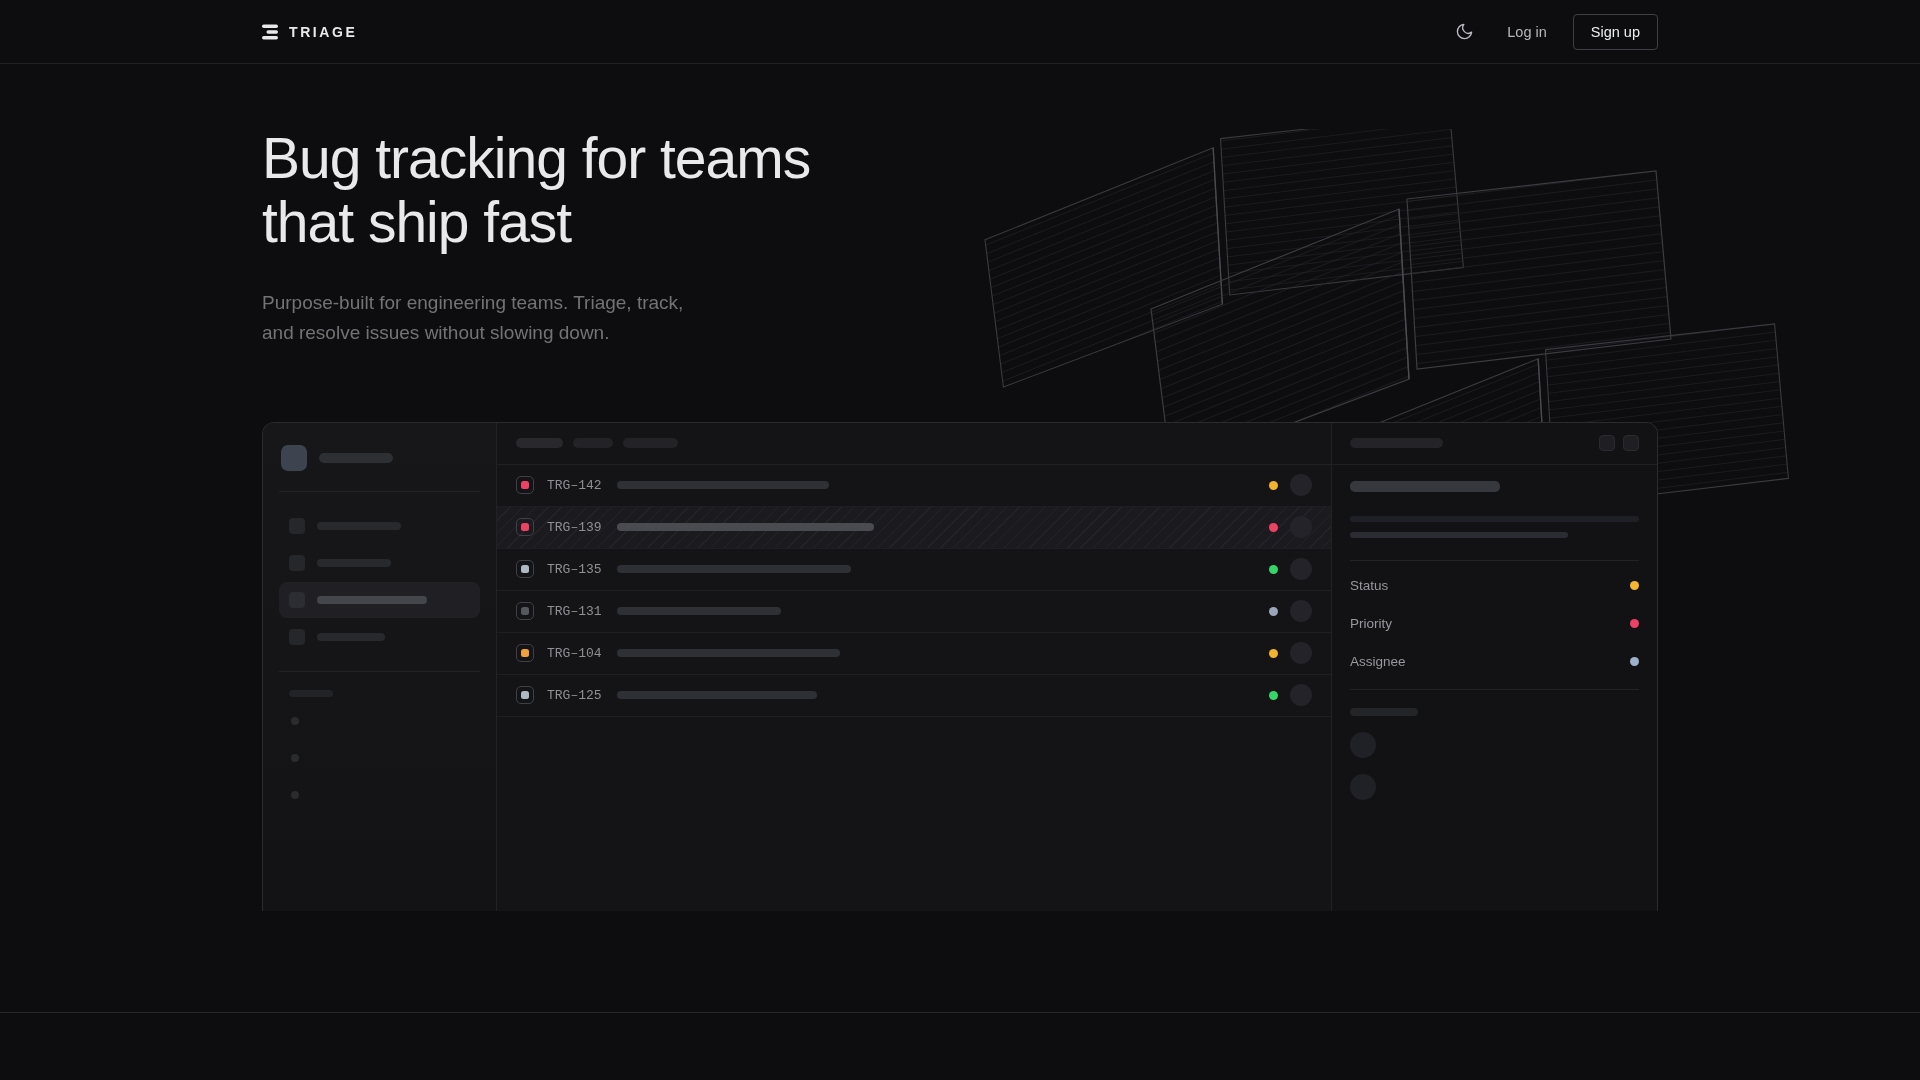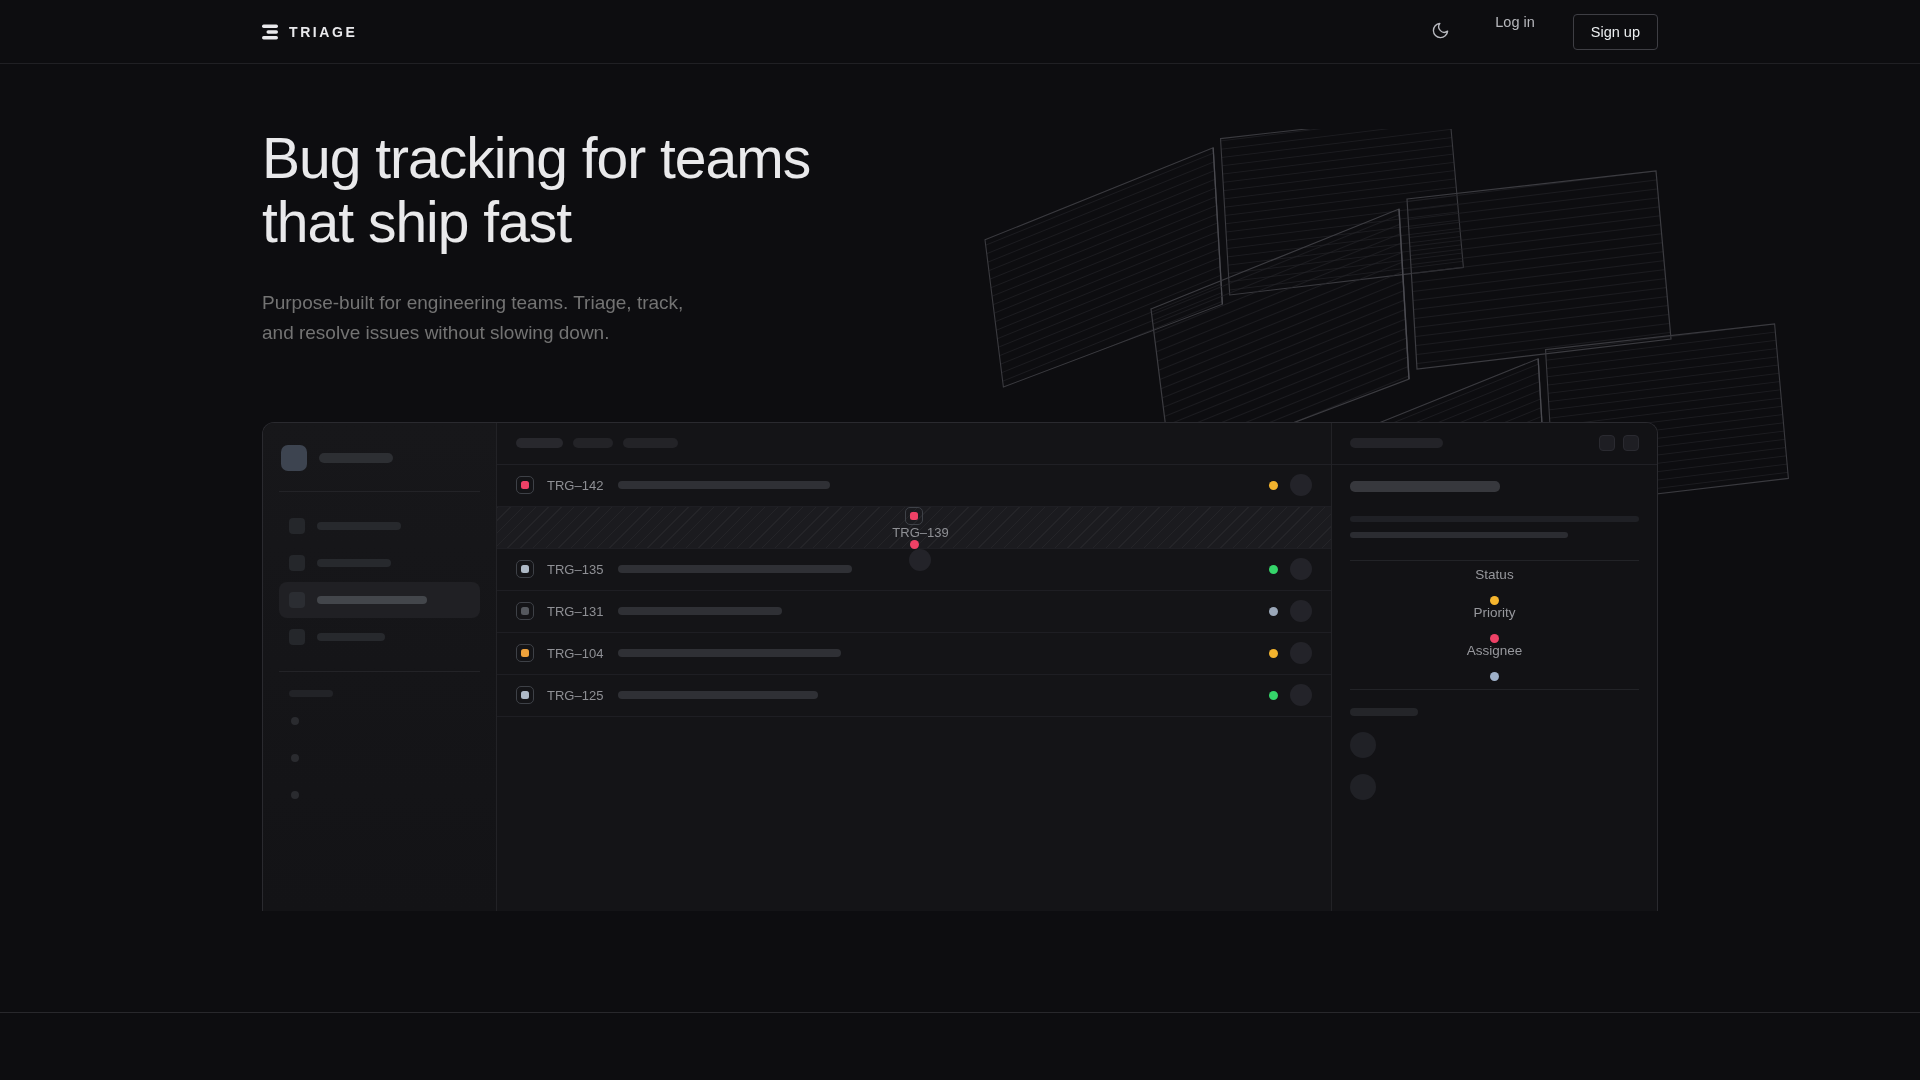--- a/index.html
+++ b/index.html
@@ -5,21 +5,21 @@
   * { margin:0; padding:0; box-sizing:border-box; }
   html,body { width:1920px; height:1080px; background:#0d0d10; overflow:hidden;
               font-family:"Liberation Sans", sans-serif; color:#ececee; }
   .container { width:1396px; margin:0 auto; }
 
   
   .nav { position:relative; z-index:5; height:64px; border-bottom:1px solid #202024; }
   .nav .container { height:100%; display:flex; align-items:center; justify-content:space-between; }
   .logo { display:flex; align-items:center; gap:10px; cursor:pointer; }
   .logo-title { font-size:14px; font-weight:700; letter-spacing:2.6px; color:#e9e9ec; }
-  .nav-right { display:flex; align-items:flex-start; gap:38px; }
+  .nav-right { display:flex; align-items:center; gap:26px; }
   .theme-btn { width:34px; height:34px; display:flex; align-items:center; justify-content:center; cursor:pointer; }
   .login { font-size:14.5px; color:#b6b7bc; cursor:pointer; }
   .signup { font-size:14.5px; color:#eceff1; border:1px solid #3e3e44; border-radius:4px;
             padding:9px 17px; background:transparent; cursor:pointer; }
 
   
   .art { position:absolute; top:65px; right:0; width:1020px; height:460px; z-index:0; pointer-events:none; }
 
   
   .hero { position:relative; z-index:1; height:949px; border-bottom:1px solid #28282c; overflow:hidden; }
@@ -52,43 +52,43 @@
   .nav-item.active .nav-pill { background:#43464b; }
   .section-pill { width:44px; height:7px; border-radius:4px; background:#222327; margin:18px 0 20px 10px; }
   .dot-item { width:8px; height:8px; border-radius:50%; background:#2a2b2f; margin-left:12px; }
   .dot-item + .dot-item { margin-top:29px; }
 
   .list-header { height:42px; flex:none; border-bottom:1px solid #202025; display:flex; align-items:center; gap:10px; padding:0 19px; }
   .tab-pill { height:10px; border-radius:5px; background:#232327; }
   .tab-pill.first { background:#28282d; }
   .issue-row { height:42px; flex:none; display:flex; align-items:center; padding:0 19px; border-bottom:1px solid #1e1e23; }
   .issue-row.hatched { background-color:#1b1b1f;
-      background-image:repeating-linear-gradient(135deg, rgba(255,255,255,0.04) 0 1px, transparent 1px 9px);flex-direction:column; }
+      background-image:repeating-linear-gradient(135deg, rgba(255,255,255,0.04) 0 1px, transparent 1px 9px); }
   .issue-icon { width:18px; height:18px; border-radius:5px; border:1.5px solid #3e4147; flex:none;
                 display:flex; align-items:center; justify-content:center; }
   .issue-icon-dot { width:8px; height:8px; border-radius:2.5px; }
-  .issue-id { margin-left:13px; font-family:Liberation Sans, sans-serif; font-size:13px; color:#8f9095; white-space:nowrap; }
+  .issue-id { margin-left:13px; font-family:Liberation Mono, monospace; font-size:13px; color:#8f9095; white-space:nowrap; }
   .issue-title { margin-left:15px; height:8px; border-radius:4px; background:#2f3035; }
   .issue-row.hatched .issue-title { background:#4a4b50; }
   .spacer { flex:1; }
   .status-dot { width:9px; height:9px; border-radius:50%; flex:none; }
   .row-avatar { width:22px; height:22px; border-radius:50%; background:#232329; margin-left:12px; flex:none; }
 
   .panel-header { height:42px; border-bottom:1px solid #202025; display:flex; align-items:center; padding:0 18px; }
   .panel-title-pill { width:93px; height:10px; border-radius:5px; background:#232328; }
   .panel-actions { margin-left:auto; display:flex; gap:8px; }
   .panel-action-sq { width:16px; height:16px; border-radius:4px; background:#1e1e23; border:1px solid #2a2a30; }
   .panel-body { padding:0 18px; }
   .detail-title-pill { width:150px; height:11px; border-radius:5px; background:#37383d; margin-top:16px; }
   .detail-line1 { width:100%; height:6px; border-radius:3px; background:#1f2025; margin-top:24px; }
   .detail-line2 { width:218px; height:6px; border-radius:3px; background:#2b2c31; margin-top:10px; }
   .panel-div { height:1px; background:#222327; }
   .panel-div.top { margin:22px 0 6px; }
   .panel-div.bottom { margin-top:8px; }
-  .prop-row { height:38px; display:flex; align-items:center; justify-content:space-between;flex-direction:column; }
+  .prop-row { height:38px; display:flex; align-items:center; justify-content:space-between; }
   .prop-label { font-size:13.5px; color:#97989d; }
   .prop-dot { width:9px; height:9px; border-radius:50%; }
   .activity-pill { width:68px; height:8px; border-radius:4px; background:#242529; margin-top:18px; }
   .activity-circle { width:26px; height:26px; border-radius:50%; background:#202126; margin-top:16px; }
 
   .footer { height:66px; background:#0d0d10; }
 </style>
 </head>
 <body>
 

